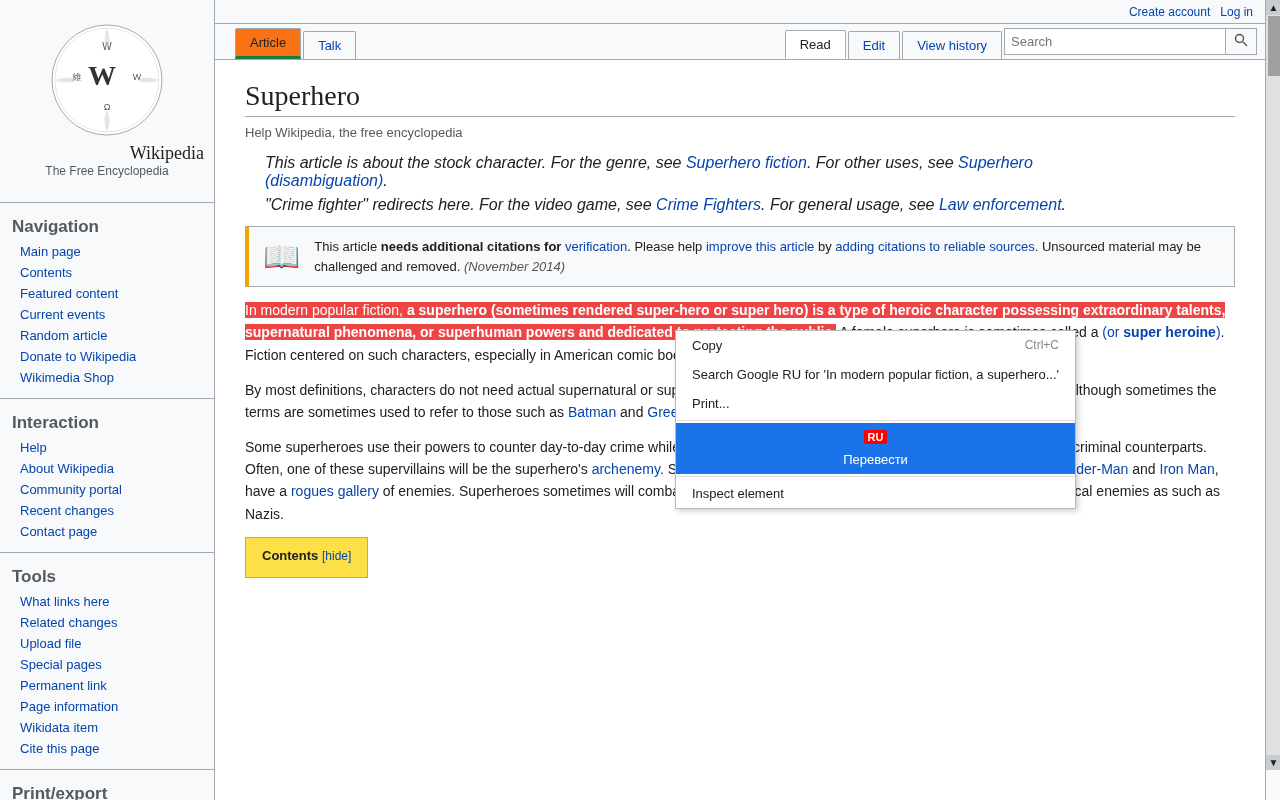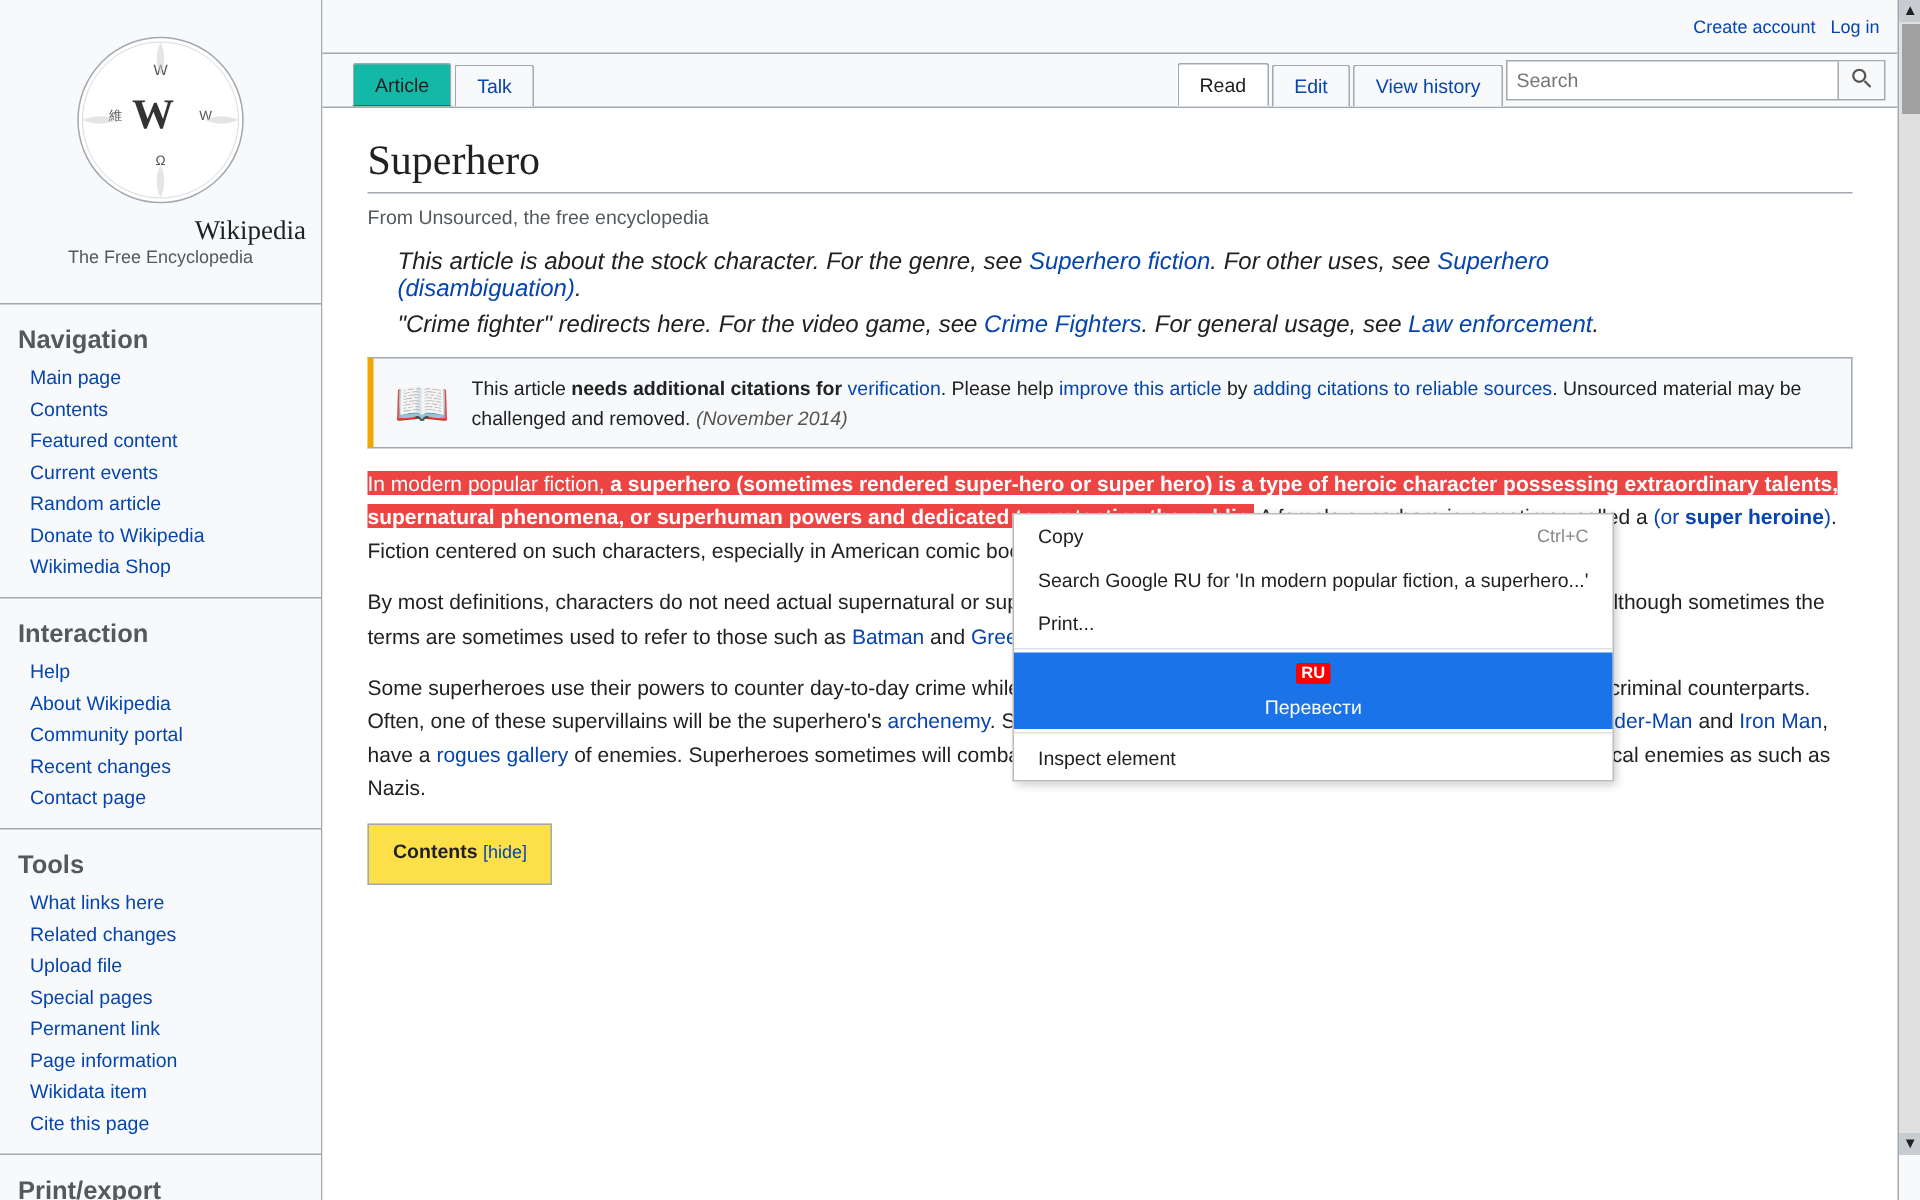--- a/index.html
+++ b/index.html
@@ -4,27 +4,27 @@
   <style>
     * { margin: 0; padding: 0; box-sizing: border-box; }
     body { font-family: sans-serif; font-size: 14px; background: #f6f6f6; color: #202122; }
 
     
     #wrapper { display: flex; min-height: 800px; background: #fff; }
     #sidebar { width: 215px; min-width: 215px; background: #f8f9fa; border-right: 1px solid #a2a9b1; padding: 0; }
     #main { flex: 1; display: flex; flex-direction: column; }
 
     
-    #topbar { height: 36px; background: #f8f9fa; border-bottom: 1px solid #a2a9b1; display: flex; align-items: center; justify-content: flex-end; padding: 0 12px; font-size: 12px; }
+    #topbar { height: 24px; background: #f8f9fa; border-bottom: 1px solid #a2a9b1; display: flex; align-items: center; justify-content: flex-end; padding: 0 12px; font-size: 12px; }
     #topbar a { color: #0645ad; text-decoration: none; margin-left: 10px; }
 
     
     #tabbar { display: flex; align-items: flex-end; border-bottom: 1px solid #a2a9b1; background: #f8f9fa; padding-left: 20px; padding-top: 4px; }
     .tab { padding: 6px 14px; font-size: 13px; border: 1px solid #a2a9b1; border-bottom: none; background: #f8f9fa; margin-right: 2px; cursor: pointer; color: #0645ad; text-decoration: none; border-radius: 2px 2px 0 0; }
-    .tab.active { background: #14b8a6; border-bottom: 1px solid #15803d; color: #202122; z-index: 1; }
+    .tab.active { background: #f97316; border-bottom: 3px solid #15803d; color: #202122; z-index: 1; }
     .tab-spacer { flex: 1; }
     #search-bar { display: flex; align-items: center; border: 1px solid #a2a9b1; background: #fff; margin-bottom: 4px; margin-right: 8px; }
     #search-bar input { border: none; outline: none; padding: 4px 6px; font-size: 13px; width: 220px; background: transparent; }
     #search-bar button { background: #f8f9fa; border: none; border-left: 1px solid #a2a9b1; padding: 4px 8px; cursor: pointer; }
 
     
     #content { padding: 20px 30px 20px 30px; flex: 1; background: #fff; position: relative; }
     #page-title { font-family: 'Linux Libertine', Georgia, Times, serif; font-size: 28px; font-weight: normal; border-bottom: 1px solid #a2a9b1; padding-bottom: 4px; margin-bottom: 8px; }
     #from-line { font-size: 13px; color: #54595d; margin-bottom: 14px; }
     .hatnote { font-style: italic; font-size: 16px; color: #202122; margin-bottom: 6px; padding-left: 20px; }
@@ -168,21 +168,21 @@
           </svg>
         </button>
       </div>
     </div>
 
     <div id="content">
       <div style="border-bottom:1px solid #a2a9b1; padding-bottom:4px; margin-bottom:8px;">
         <h1 id="page-title" style="font-family:'Linux Libertine',Georgia,Times,serif; font-size:28px; font-weight:normal; border:none; padding:0; margin:0;">Superhero</h1>
       </div>
 
-      <div id="from-line" style="font-size:13px; color:#54595d; margin-bottom:14px;">From Unsourced, the free encyclopedia</div>
+      <div id="from-line" style="font-size:13px; color:#54595d; margin-bottom:14px;">Help Wikipedia, the free encyclopedia</div>
 
       
       <div class="hatnote">
         This article is about the stock character. For the genre, see <a>Superhero fiction</a>. For other uses, see <a>Superhero<br>(disambiguation)</a>.
       </div>
       <div class="hatnote" style="margin-bottom:10px;">
         "Crime fighter" redirects here. For the video game, see <a>Crime Fighters</a>. For general usage, see <a>Law enforcement</a>.
       </div>
 
       

